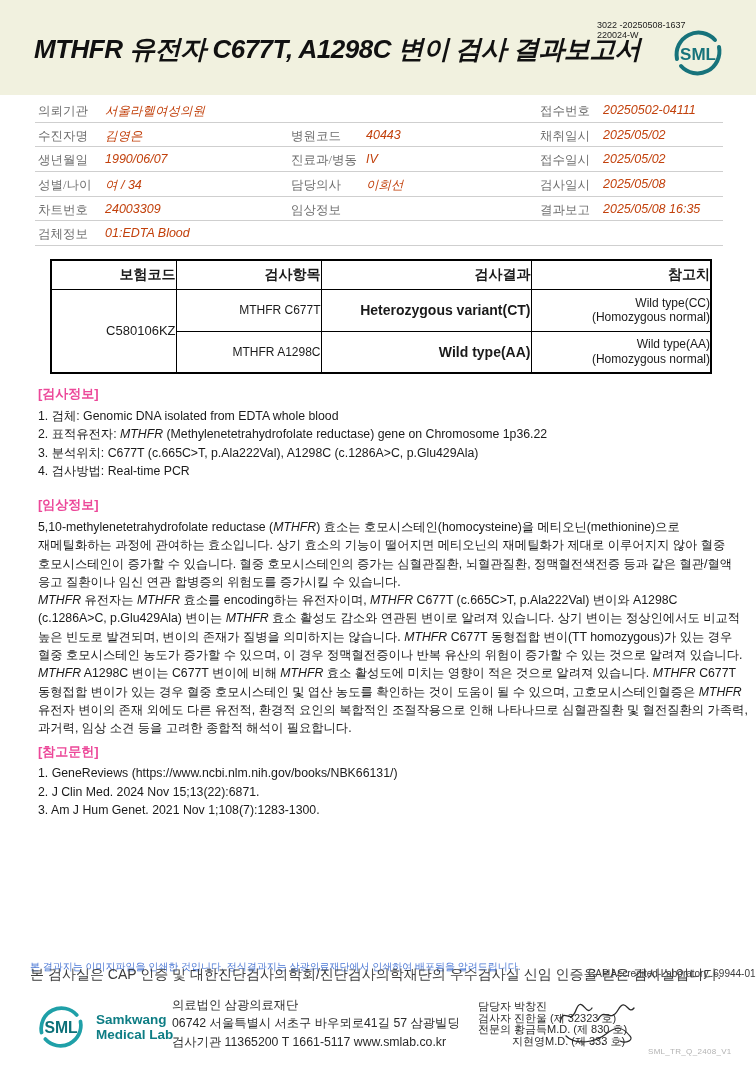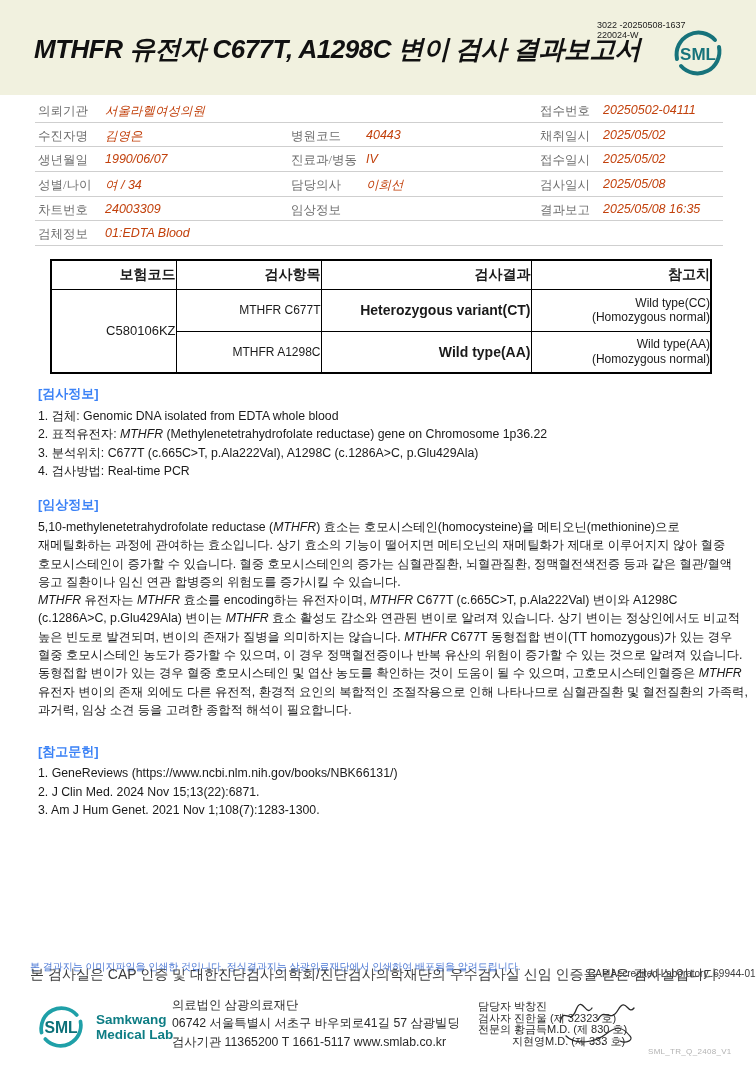--- a/index.html
+++ b/index.html
@@ -33,21 +33,21 @@
   .results { border:2px solid #000; }
   .results th { height:29px; font-size:14px; font-weight:bold; }
   .results td { height:42px; }
   .col-ins{width:125px;} .col-item{width:145px;} .col-res{width:210px;} .col-ref{width:180px;}
   .cell-item { font-size:12px; }
   .cell-res  { font-size:14px; font-weight:bold; }
   .cell-ref  { font-size:12px; line-height:14.5px;padding-left:17px; }
   .cell-ins  { font-size:13px; }
   
   .section { position:absolute; left:38px; width:700px; }
-  .sec-head { font-size:13px; font-weight:bold; margin-bottom:5px; color:#3b82f6; }
+  .sec-head { font-size:13px; font-weight:bold; margin-bottom:5px; color:#ec4899; }
   .tline { white-space:pre; font-size:12.3px; height:18.3px; }
   .sec-testinfo .tline { height:18.4px; }
   .sec-refs .tline { height:18.6px; }
   
   .disc1 { position:absolute; left:30px; top:960px; font-size:10px; color:#4a77d4; white-space:nowrap; }
   .disc2 { position:absolute; left:30px; top:966px; font-size:14px; color:#3a3a3a; white-space:nowrap; }
   .cap-note { position:absolute; left:588px; top:968px; font-size:10px; color:#3a3a3a; white-space:nowrap; }
   
   .logo-bottom { position:absolute; left:36px; top:1002px; width:50px; height:50px; }
   .logo-name { position:absolute; left:96px; top:1012px; font-size:13.5px; line-height:15px; font-weight:bold; color:#0e7d84; }
@@ -168,20 +168,21 @@
   <div class="sec-head">[임상정보]</div>
   <div>
       <div class="tline">5,10-methylenetetrahydrofolate reductase (<i>MTHFR</i>) 효소는 호모시스테인(homocysteine)을 메티오닌(methionine)으로</div>
       <div class="tline">재메틸화하는 과정에 관여하는 효소입니다. 상기 효소의 기능이 떨어지면 메티오닌의 재메틸화가 제대로 이루어지지 않아 혈중</div>
       <div class="tline">호모시스테인이 증가할 수 있습니다. 혈중 호모시스테인의 증가는 심혈관질환, 뇌혈관질환, 정맥혈전색전증 등과 같은 혈관/혈액</div>
       <div class="tline">응고 질환이나 임신 연관 합병증의 위험도를 증가시킬 수 있습니다.</div>
       <div class="tline"><i>MTHFR</i> 유전자는 <i>MTHFR</i> 효소를 encoding하는 유전자이며, <i>MTHFR</i> C677T (c.665C&gt;T, p.Ala222Val) 변이와 A1298C</div>
       <div class="tline">(c.1286A&gt;C, p.Glu429Ala) 변이는 <i>MTHFR</i> 효소 활성도 감소와 연관된 변이로 알려져 있습니다. 상기 변이는 정상인에서도 비교적</div>
       <div class="tline">높은 빈도로 발견되며, 변이의 존재가 질병을 의미하지는 않습니다. <i>MTHFR</i> C677T 동형접합 변이(TT homozygous)가 있는 경우</div>
       <div class="tline">혈중 호모시스테인 농도가 증가할 수 있으며, 이 경우 정맥혈전증이나 반복 유산의 위험이 증가할 수 있는 것으로 알려져 있습니다.</div>
+      <div class="tline"><i>MTHFR</i> A1298C 변이는 C677T 변이에 비해 <i>MTHFR</i> 효소 활성도에 미치는 영향이 적은 것으로 알려져 있습니다. <i>MTHFR</i> C677T</div>
       <div class="tline">동형접합 변이가 있는 경우 혈중 호모시스테인 및 엽산 농도를 확인하는 것이 도움이 될 수 있으며, 고호모시스테인혈증은 <i>MTHFR</i></div>
       <div class="tline">유전자 변이의 존재 외에도 다른 유전적, 환경적 요인의 복합적인 조절작용으로 인해 나타나므로 심혈관질환 및 혈전질환의 가족력,</div>
       <div class="tline">과거력, 임상 소견 등을 고려한 종합적 해석이 필요합니다.</div>
     </div>
 </div>
 
 <div class="section sec-refs" style="top:743px;">
   <div class="sec-head">[참고문헌]</div>
   <div>
       <div class="tline">1. GeneReviews (https://www.ncbi.nlm.nih.gov/books/NBK66131/)</div>

